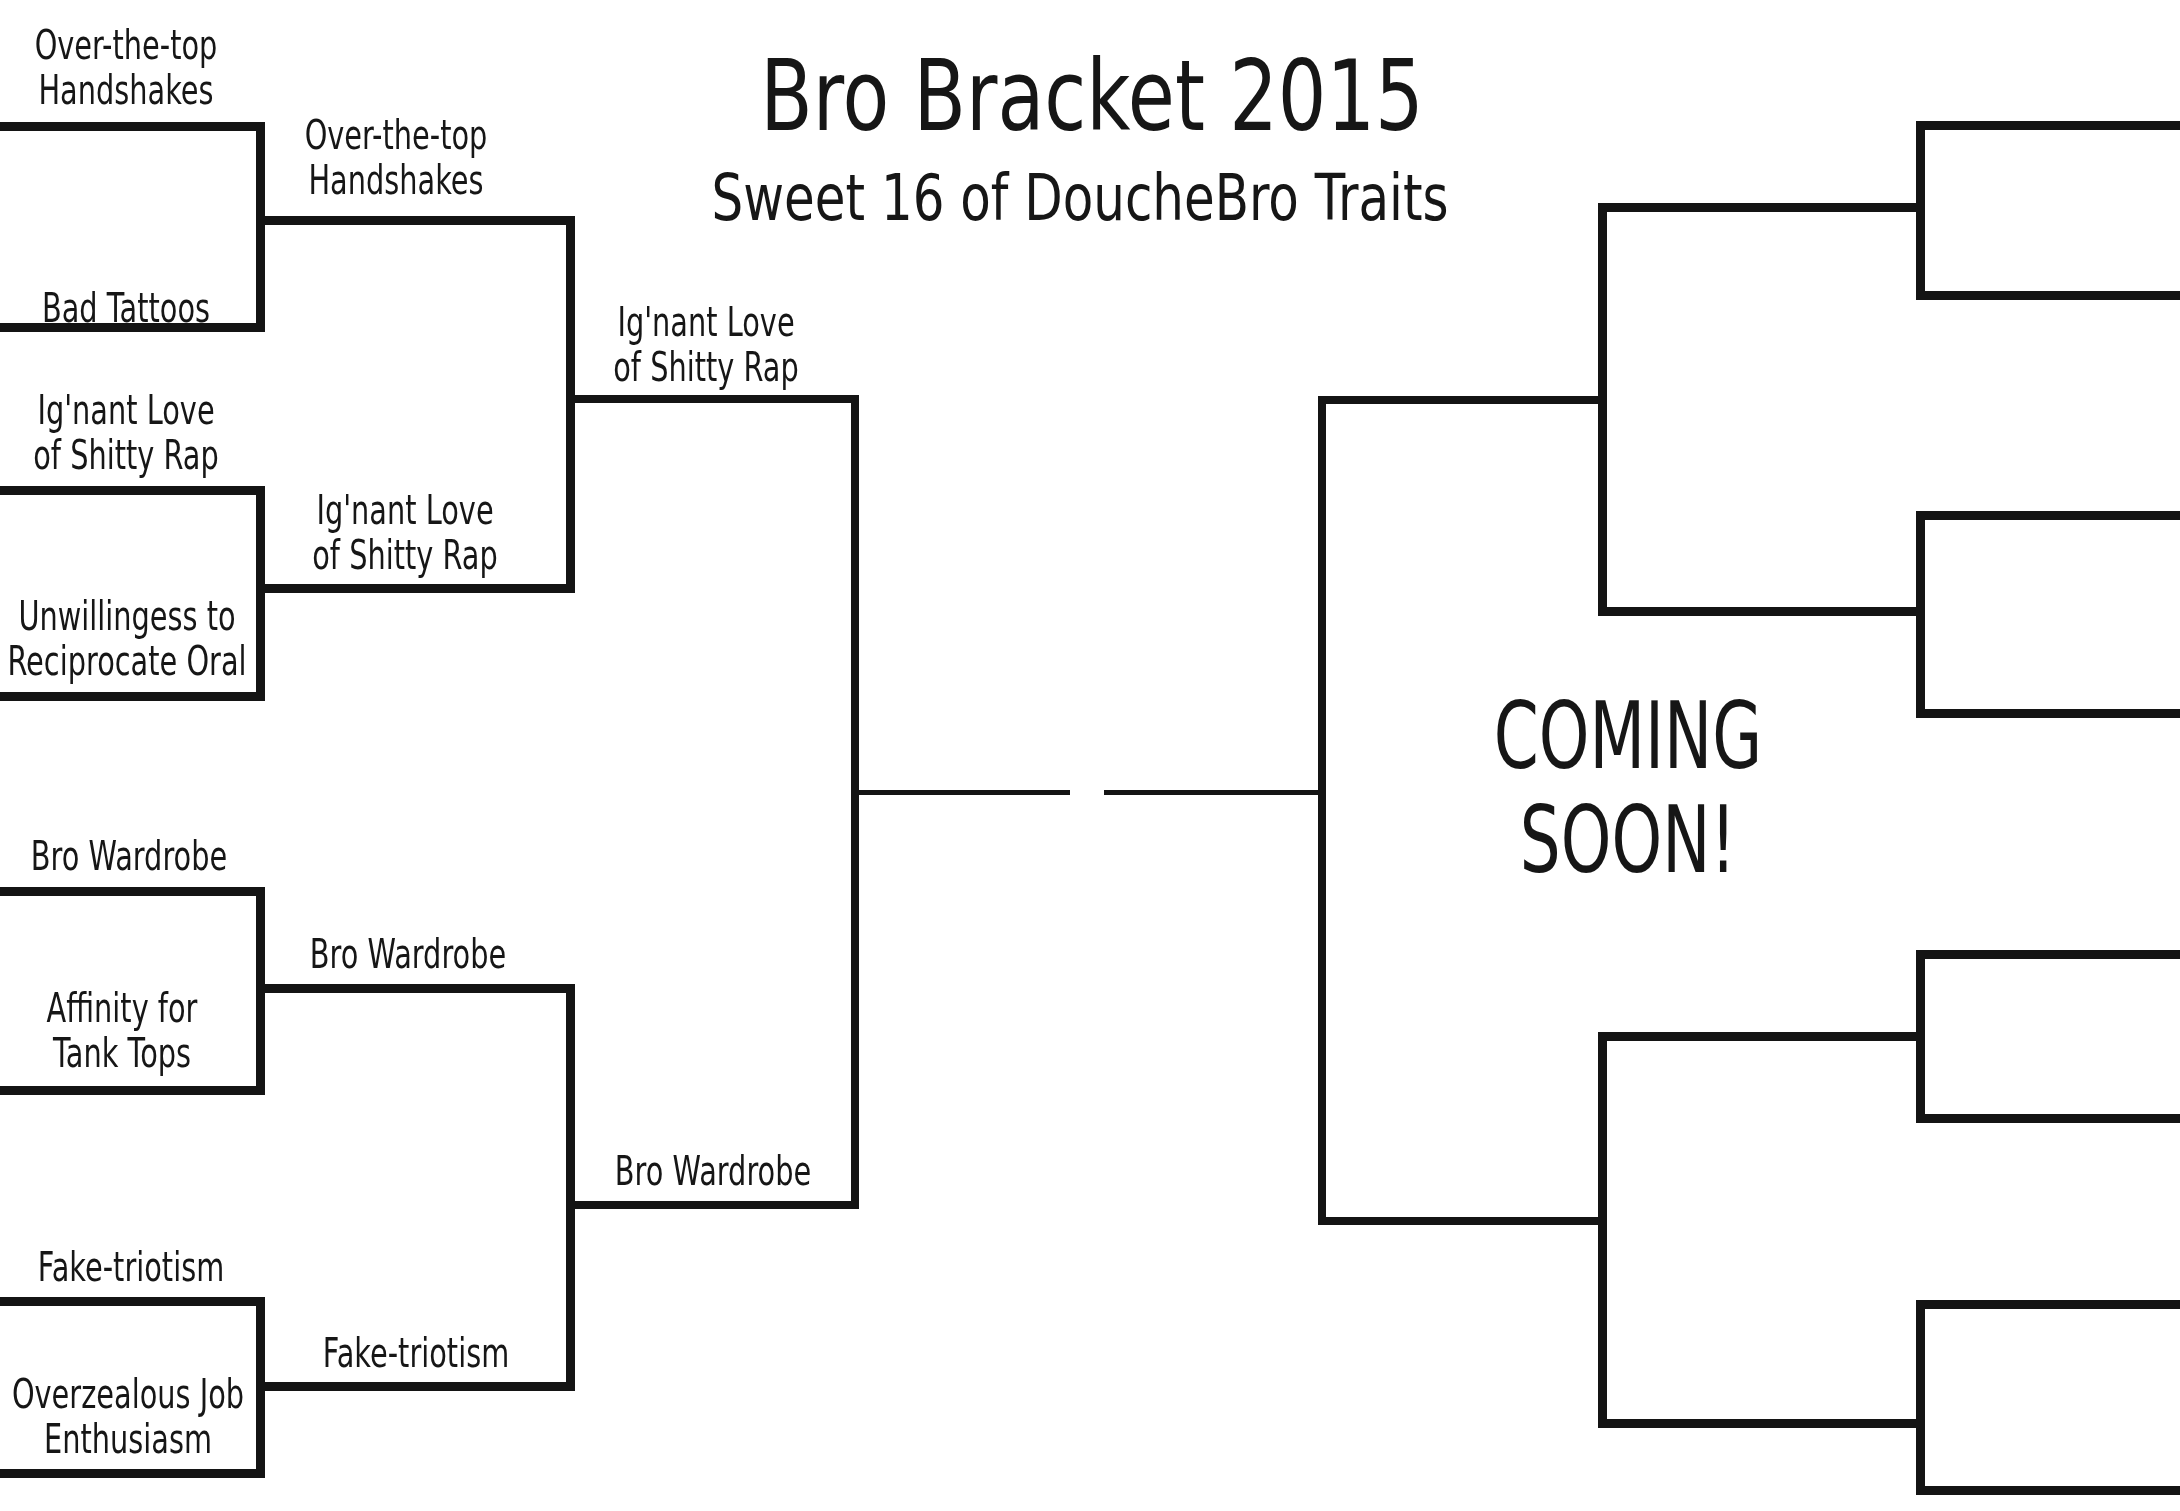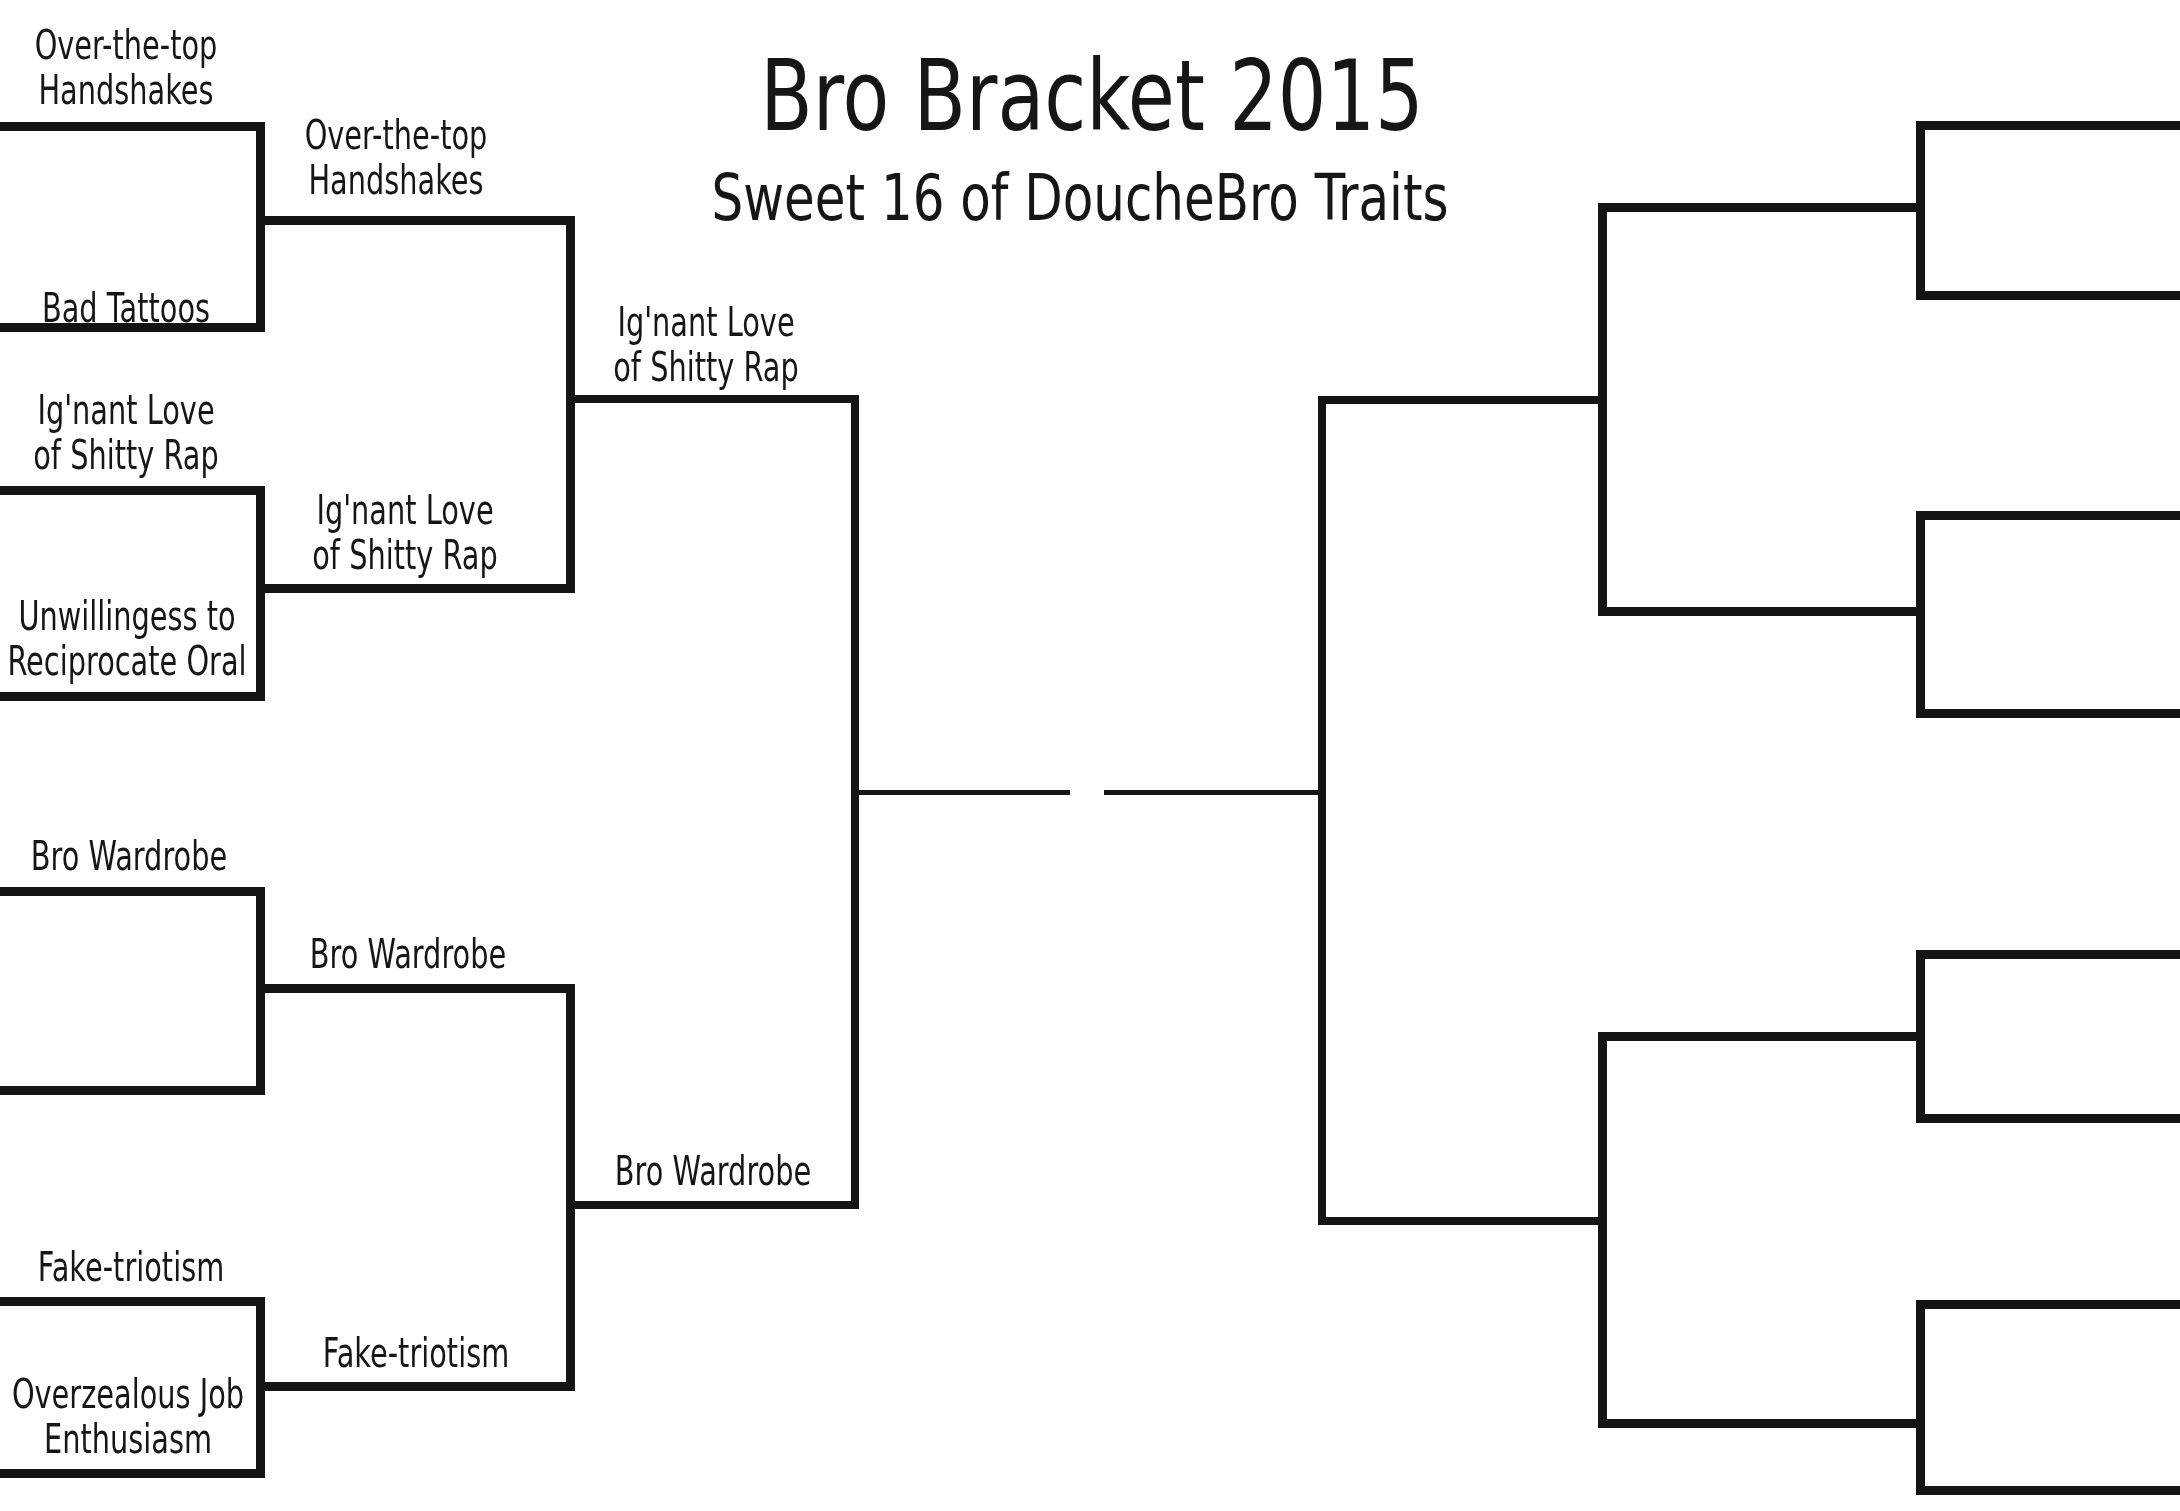--- a/index.html
+++ b/index.html
@@ -118,29 +118,32 @@
   </div>
 
   <div class="lbl" style="left:126px;top:113px"><span class="tx">Over-the-top
 Handshakes</span></div>
   <div class="lbl" style="left:126px;top:331px"><span class="tx">Bad Tattoos</span></div>
   <div class="lbl" style="left:126px;top:478px"><span class="tx">Ig'nant Love
 of Shitty Rap</span></div>
   <div class="lbl" style="left:127px;top:684px"><span class="tx">Unwillingess to
 Reciprocate Oral</span></div>
   <div class="lbl" style="left:129px;top:879px"><span class="tx">Bro Wardrobe</span></div>
+  <div class="lbl" style="left:122px;top:1076px"><span class="tx">Affinity for
+Tank Tops</span></div>
   <div class="lbl" style="left:131px;top:1290px"><span class="tx">Fake-triotism</span></div>
   <div class="lbl" style="left:128px;top:1462px"><span class="tx">Overzealous Job
 Enthusiasm</span></div>
 
   <div class="lbl" style="left:396px;top:203px"><span class="tx">Over-the-top
 Handshakes</span></div>
   <div class="lbl" style="left:405px;top:578px"><span class="tx">Ig'nant Love
 of Shitty Rap</span></div>
   <div class="lbl" style="left:408px;top:977px"><span class="tx">Bro Wardrobe</span></div>
   <div class="lbl" style="left:416px;top:1376px"><span class="tx">Fake-triotism</span></div>
 
   <div class="lbl" style="left:706px;top:390px"><span class="tx">Ig'nant Love
 of Shitty Rap</span></div>
   <div class="lbl" style="left:713px;top:1194px"><span class="tx">Bro Wardrobe</span></div>
 
+  <div class="lbl coming" style="left:1628px;top:789px"><span class="tx">COMING SOON!</span></div>
 
 </div>
 
 </body></html>

